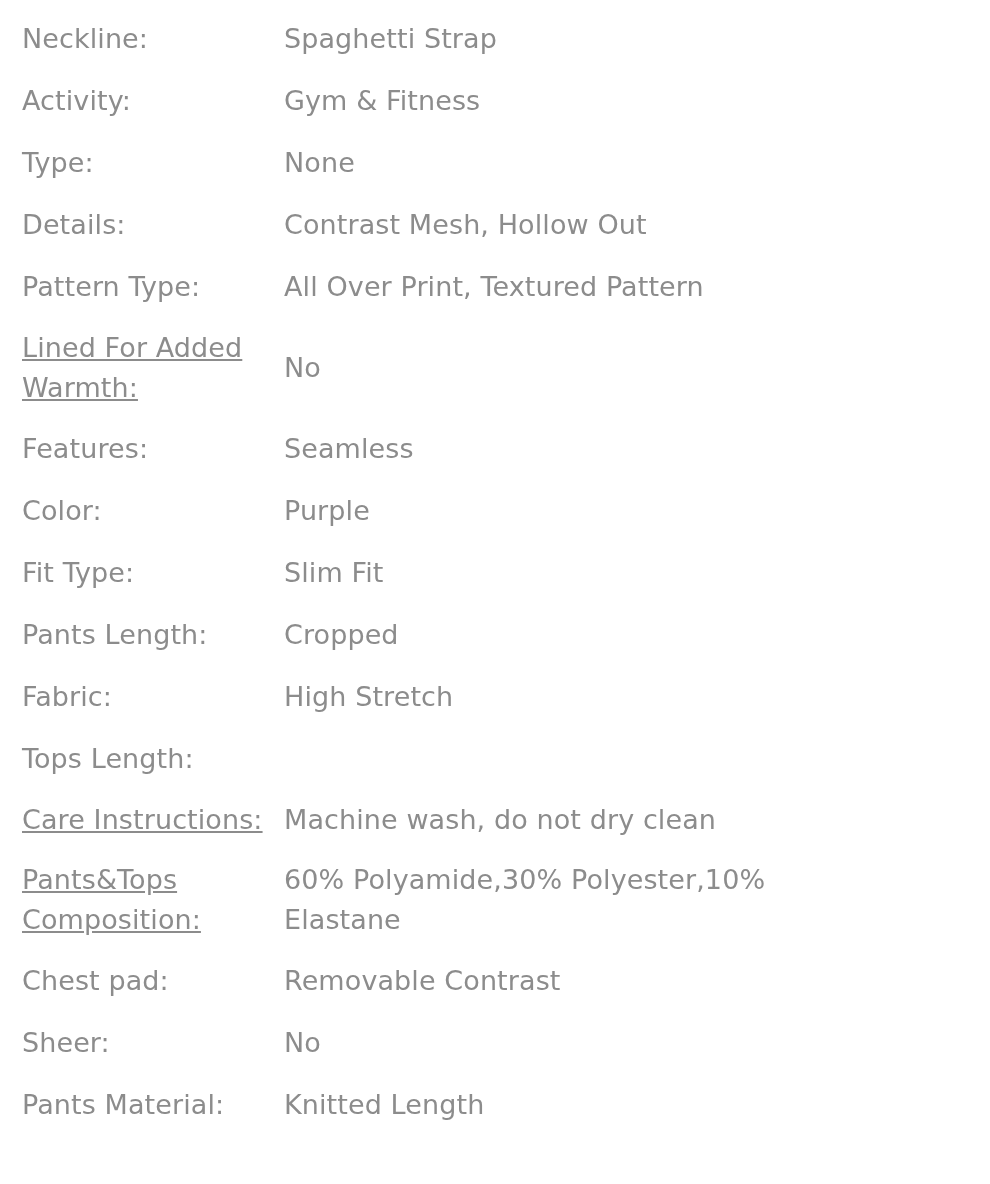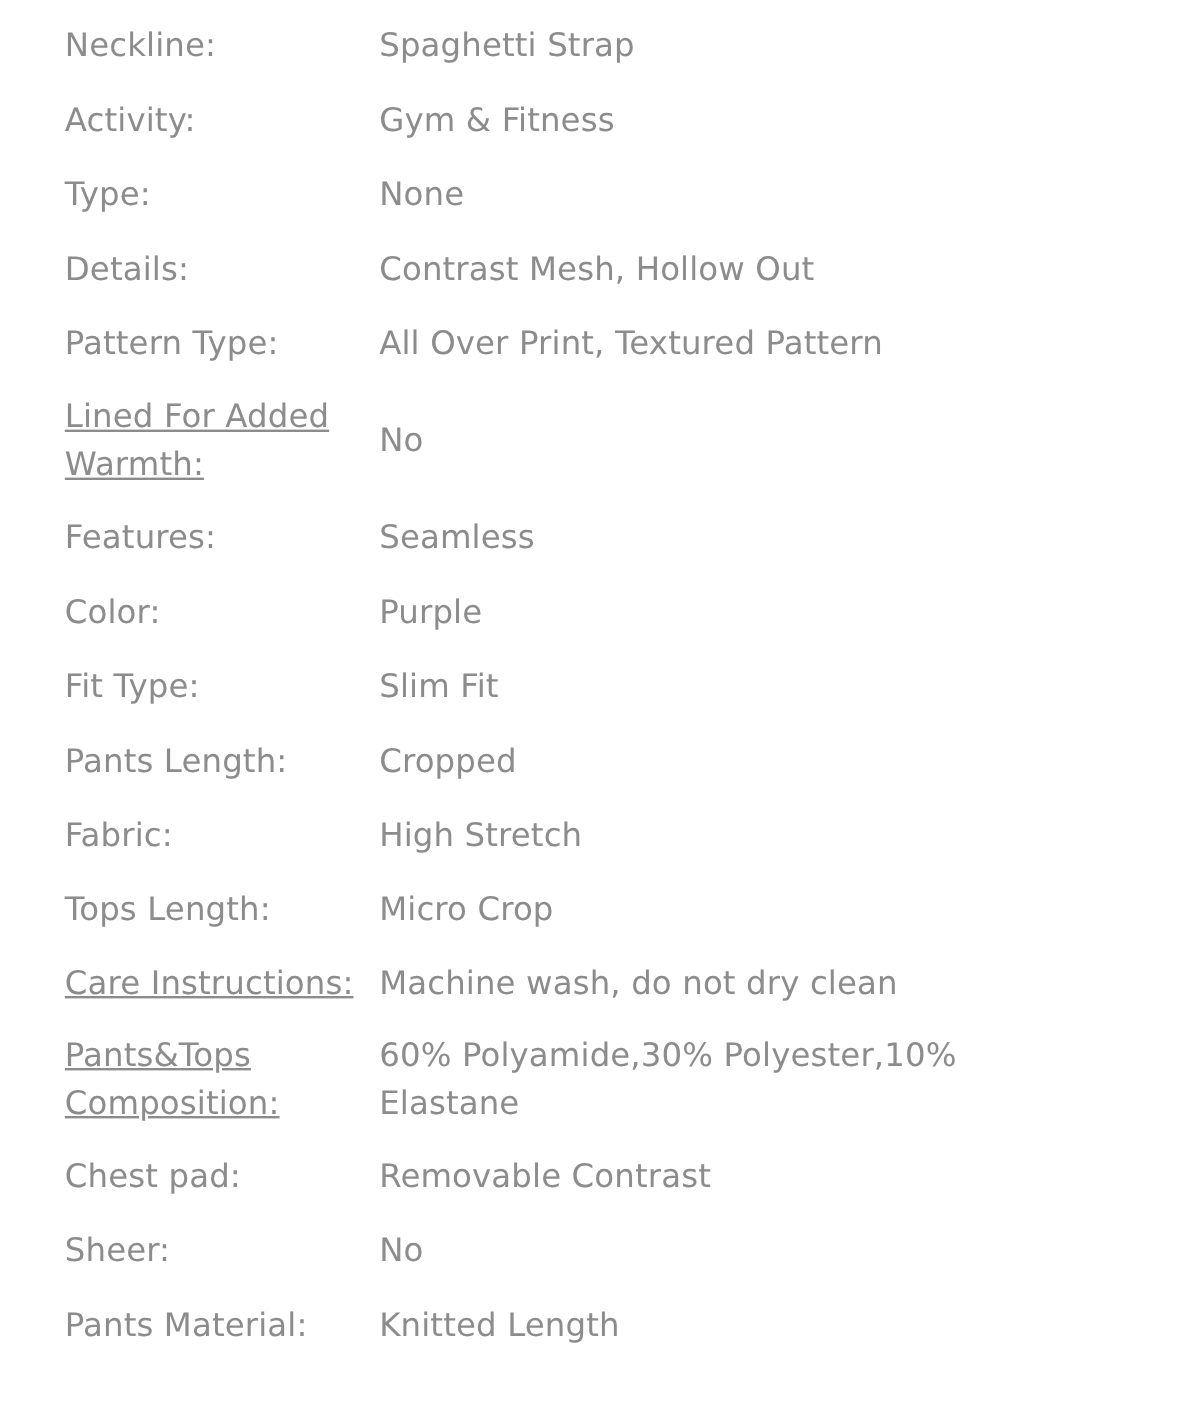--- a/index.html
+++ b/index.html
@@ -11,21 +11,20 @@
     width: 990px;
     height: 1184px;
     font-family: "DejaVu Sans", "Liberation Sans", sans-serif;
     color: #8c8c8c;
     overflow: hidden;
   }
   .spec-table {
     width: 834px;
     box-sizing: border-box;
     padding: 8px 0 0 0;
-    margin-left: 32px;
   }
   .spec-row {
     display: flex;
     align-items: flex-start;
     padding: 0;
   }
   .spec-label {
     width: 284px;
     min-width: 284px;
     padding-left: 22px;
@@ -142,21 +141,20 @@
     <div class="spec-label">
         <span class="spec-label-wrap">Fabric:</span>
       </div>
     <div class="spec-value">High Stretch</div>
   </div>
 
   <div class="spec-row">
     <div class="spec-label">
         <span class="spec-label-wrap">Tops Length:</span>
       </div>
-    <div class="spec-value">Micro Crop</div>
   </div>
 
   <div class="spec-row two-line">
     <div class="spec-label">
         <span class="spec-label-wrap">Care Instructions:</span>
       </div>
     <div class="spec-value">Machine wash, do not dry clean</div>
   </div>
 
   <div class="spec-row two-line">

